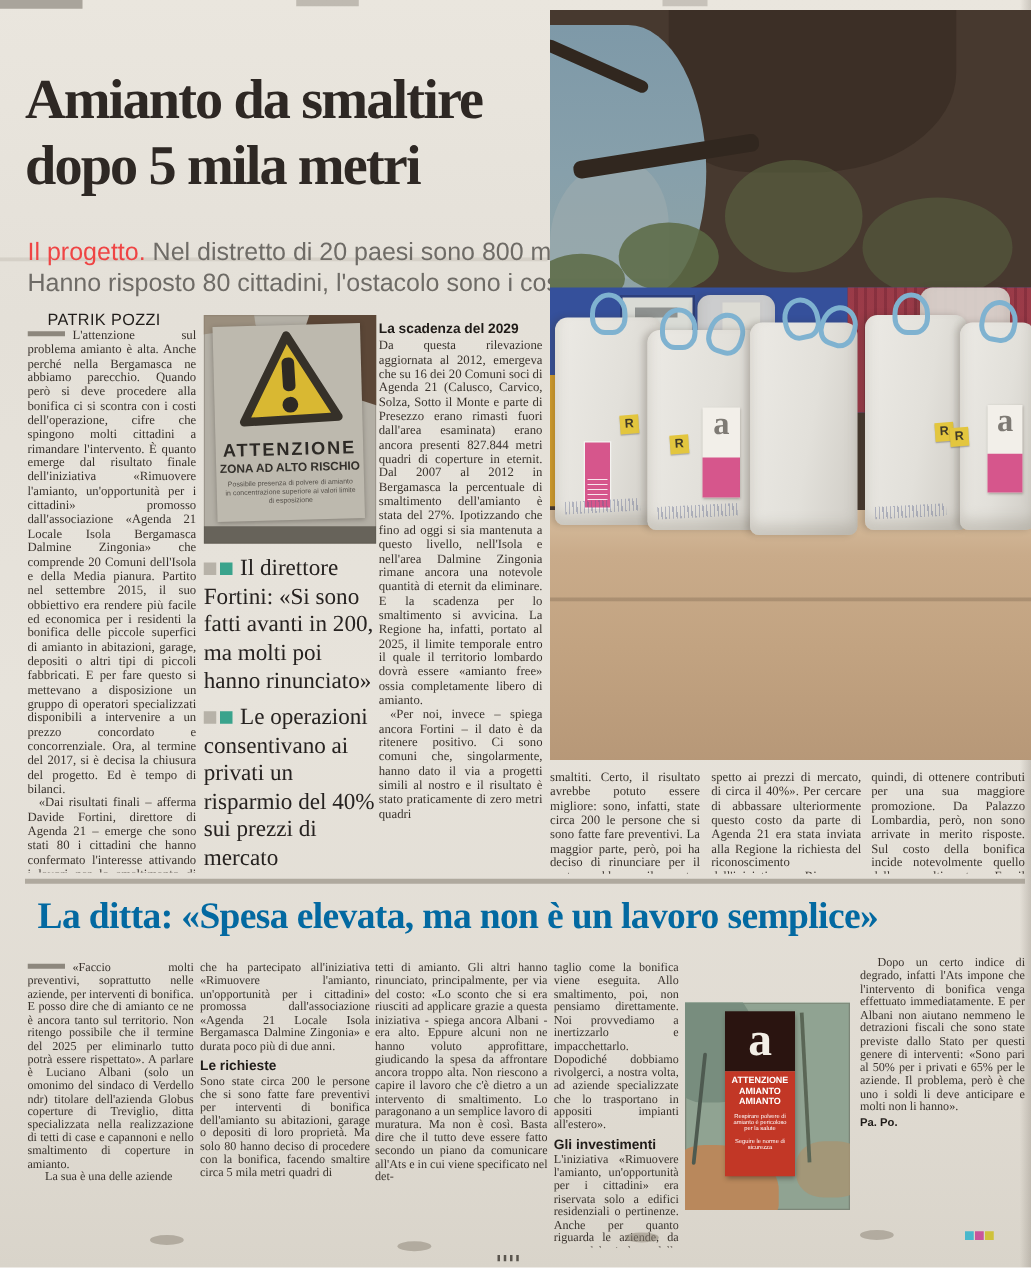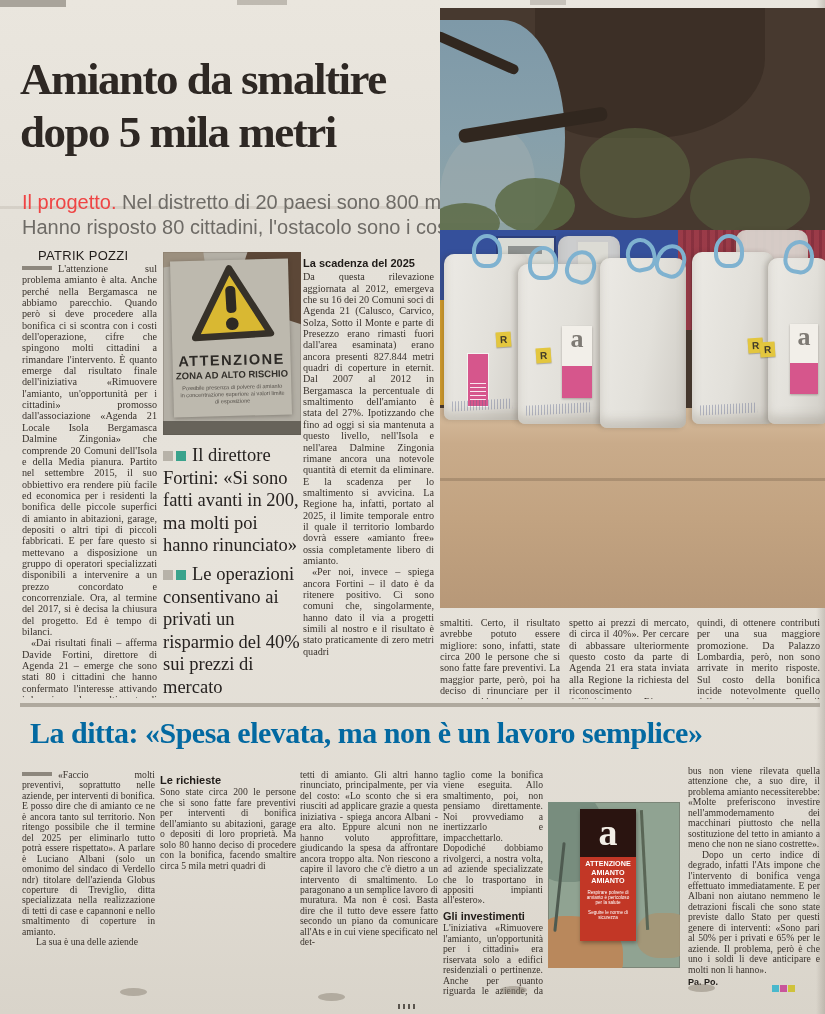--- a/index.html
+++ b/index.html
@@ -154,21 +154,21 @@
 </div>
 
 <div class="pull-quote q1">
   <span class="q-sq gray"></span><span class="q-sq teal"></span><span>Il direttore Fortini: «Si sono fatti avanti in 200, ma molti poi hanno rinunciato»</span>
 </div>
 <div class="pull-quote q2">
   <span class="q-sq gray"></span><span class="q-sq teal"></span><span>Le operazioni consentivano ai privati un risparmio del 40% sui prezzi di mercato</span>
 </div>
 
 <div class="col c3">
-  <p class="subhead">La scadenza del 2025</p>
+  <p class="subhead">La scadenza del 2029</p>
   <p style="text-indent:0;">Da questa rilevazione aggiornata al 2012, emergeva che su 16 dei 20 Comuni soci di Agenda 21 (Calusco, Carvico, Solza, Sotto il Monte e parte di Presezzo erano rimasti fuori dall'area esaminata) erano ancora presenti 827.844 metri quadri di coperture in eternit. Dal 2007 al 2012 in Bergamasca la percentuale di smaltimento dell'amianto è stata del 27%. Ipotizzando che fino ad oggi si sia mantenuta a questo livello, nell'Isola e nell'area Dalmine Zingonia rimane ancora una notevole quantità di eternit da eliminare. E la scadenza per lo smaltimento si avvicina. La Regione ha, infatti, portato al 2025, il limite temporale entro il quale il territorio lombardo dovrà essere «amianto free» ossia completamente libero di amianto.</p>
   <p>«Per noi, invece – spiega ancora Fortini – il dato è da ritenere positivo. Ci sono comuni che, singolarmente, hanno dato il via a progetti simili al nostro e il risultato è stato praticamente di zero metri quadri</p>
 </div>
 
 <div class="abs main-photo">
   <div class="ph-canopy"></div>
   <div class="ph-sky"></div>
   <div class="ph-mountain"></div>
   <div class="ph-branch"></div>
   <div class="ph-branch2"></div>
@@ -241,20 +241,21 @@
 <div class="abs divider"></div>
 
 <div class="abs headline2">La ditta: «Spesa elevata, ma non è un lavoro semplice»</div>
 
 <div class="bcol b1">
   <p><span class="lead-dash"></span><span>«Faccio molti preventivi, soprattutto nelle aziende, per interventi di bonifica. E posso dire che di amianto ce ne è ancora tanto sul territorio. Non ritengo possibile che il termine del 2025 per eliminarlo tutto potrà essere rispettato». A parlare è Luciano Albani (solo un omonimo del sindaco di Verdello ndr) titolare dell'azienda Globus coperture di Treviglio, ditta specializzata nella realizzazione di tetti di case e capannoni e nello smaltimento di coperture in amianto.</span></p>
   <p class="indent1">La sua è una delle aziende</p>
 </div>
 
 <div class="bcol b2">
+  <p>che ha partecipato all'iniziativa «Rimuovere l'amianto, un'opportunità per i cittadini» promossa dall'associazione «Agenda 21 Locale Isola Bergamasca Dalmine Zingonia» e durata poco più di due anni.</p>
   <p class="subhead">Le richieste</p>
   <p style="text-indent:0;">Sono state circa 200 le persone che si sono fatte fare preventivi per interventi di bonifica dell'amianto su abitazioni, garage o depositi di loro proprietà. Ma solo 80 hanno deciso di procedere con la bonifica, facendo smaltire circa 5 mila metri quadri di</p>
 </div>
 
 <div class="bcol b3">
   <p>tetti di amianto. Gli altri hanno rinunciato, principalmente, per via del costo: «Lo sconto che si era riusciti ad applicare grazie a questa iniziativa - spiega ancora Albani - era alto. Eppure alcuni non ne hanno voluto approfittare, giudicando la spesa da affrontare ancora troppo alta. Non riescono a capire il lavoro che c'è dietro a un intervento di smaltimento. Lo paragonano a un semplice lavoro di muratura. Ma non è così. Basta dire che il tutto deve essere fatto secondo un piano da comunicare all'Ats e in cui viene specificato nel det-</p>
 </div>
 
 <div class="bcol b4">
   <p>taglio come la bonifica viene eseguita. Allo smaltimento, poi, non pensiamo direttamente. Noi provvediamo a inertizzarlo e impacchettarlo. Dopodiché dobbiamo rivolgerci, a nostra volta, ad aziende specializzate che lo trasportano in appositi impianti all'estero».</p>
@@ -274,21 +275,20 @@
       <div class="ws-line">ATTENZIONE</div>
       <div class="ws-line" style="padding-top:0;">AMIANTO</div>
       <div class="ws-line" style="padding-top:0;">AMIANTO</div>
       <div class="ws-detail">Respirare polvere di amianto è pericoloso per la salute</div>
       <div class="ws-detail">Seguire le norme di sicurezza</div>
     </div>
   </div>
 </div>
 
 <div class="bcol b6">
-  <p>bus non viene rilevata quella attenzione che, a suo dire, il problema amianto necessiterebbe: «Molte preferiscono investire nell'ammodernamento dei macchinari piuttosto che nella sostituzione del tetto in amianto a meno che non ne siano costrette».</p>
   <p class="indent1">Dopo un certo indice di degrado, infatti l'Ats impone che l'intervento di bonifica venga effettuato immediatamente. E per Albani non aiutano nemmeno le detrazioni fiscali che sono state previste dallo Stato per questi genere di interventi: «Sono pari al 50% per i privati e 65% per le aziende. Il problema, però è che uno i soldi li deve anticipare e molti non li hanno».</p>
   <p class="signature">Pa. Po.</p>
 </div>
 
 <div class="abs bm bm1"></div>
 <div class="abs bm bm2"></div>
 <div class="abs bm bm3"></div>
 <div class="abs bm bm4"></div>
 <div class="abs reg">
   <i style="background:#49b8cc;"></i>

